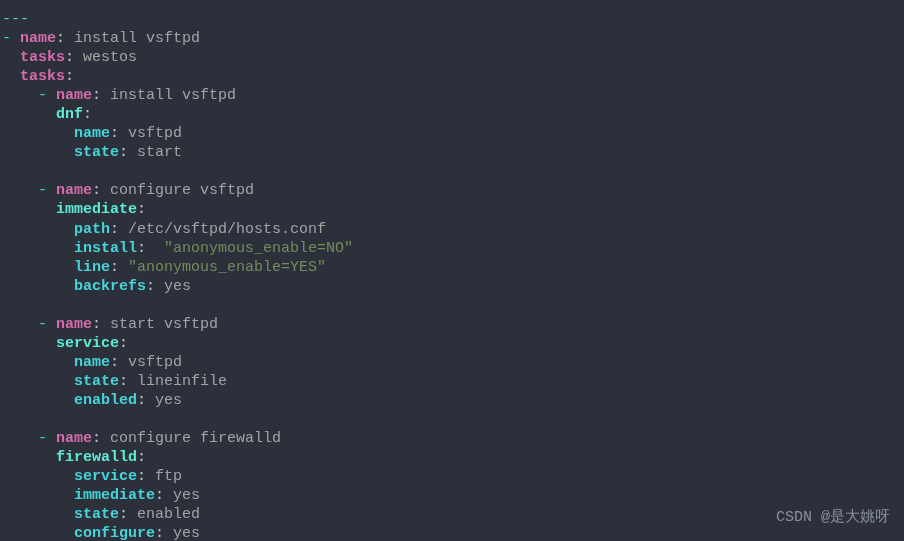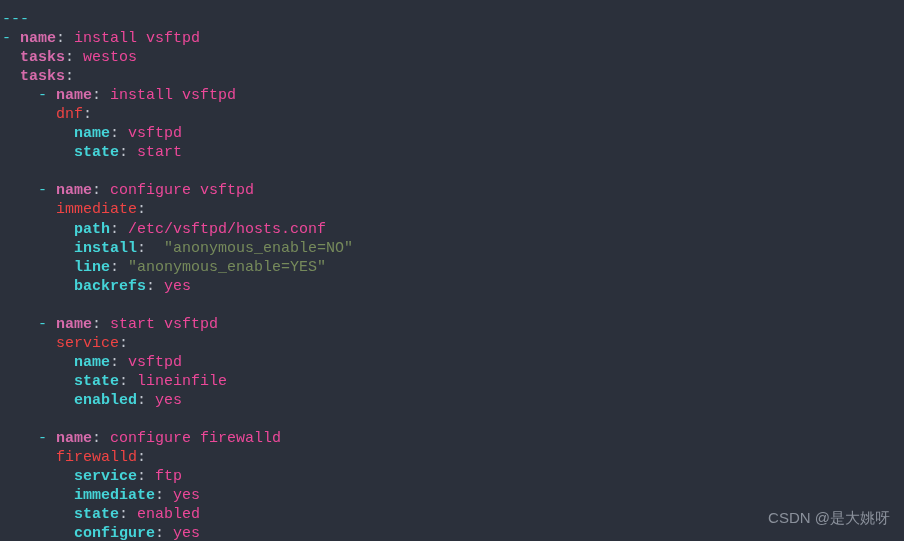--- a/index.html
+++ b/index.html
@@ -13,31 +13,31 @@
       height: 541px;
       overflow: hidden;
       position: relative;
       padding: 10px 0 0 2px;
     }
     .code { white-space: pre; }
     .punct { color: #c0c5ce; }
     .dash-top { color: #45d4d8; }
     .key-top { color: #d66bab; font-weight: bold; }
     .key-lvl2 { color: #d66bab; font-weight: bold; }
-    .key-mod { color: #ef4444; font-weight: normal; }
+    .key-mod { color: #5eead4; font-weight: bold; }
     .key-param { color: #45d4d8; font-weight: bold; }
     .string { color: #768a5b; }
-    .value { color: #ec4899; }
+    .value { color: #a3a3a3; }
     .watermark {
       position: absolute;
       bottom: 14px;
       right: 14px;
       color: #aab0bb;
       font-size: 15px;
-      font-family: Liberation Sans, sans-serif;
+      font-family: Liberation Mono, monospace;
       opacity: 0.75;
     }
   </style>
 </head>
 <body>
 
 <div class="code"><span class="dash-top">---</span>
 <span class="dash-top">-</span> <span class="key-top">name</span><span class="punct">: </span><span class="value">install vsftpd</span>
   <span class="key-top">tasks</span><span class="punct">: </span><span class="value">westos</span>
   <span class="key-top">tasks</span><span class="punct">:</span>

